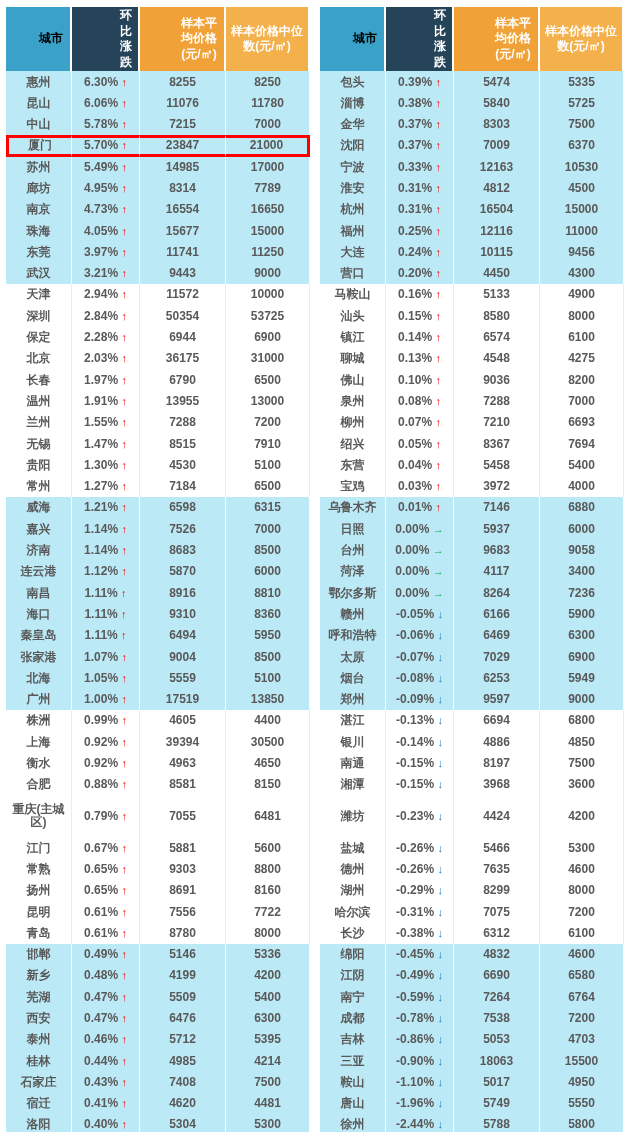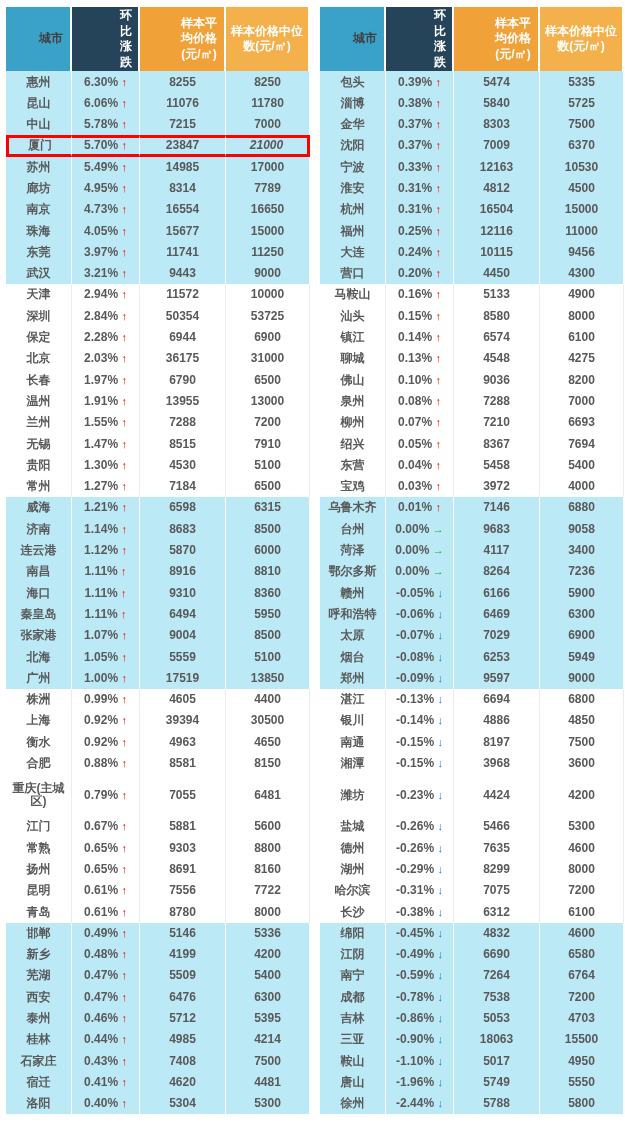--- a/index.html
+++ b/index.html
@@ -16,21 +16,21 @@
   col.c-change{width:68px}
   col.c-avg{width:86px}
   col.c-med{width:84px}
   col.c-gap{width:10px}
   th{
     height:38px;padding:1px 2px;box-sizing:border-box;
     font-size:12px;font-weight:bold;line-height:1.3;
     text-align:center;vertical-align:middle;color:#fff;
     border-right:2px solid #fff;
   }
-  th.th-city{background:var(--header-city-bg,#3AA1C8);color:#404040;padding-left:28px;}
+  th.th-city{background:var(--header-city-bg,#3AA1C8);color:#000000;padding-left:28px;}
   th.th-change{background:var(--header-change-bg,#264459);padding-left:44px;}
   th.th-avg{background:var(--header-avg-bg,#F0A238);padding-left:36px;}
   th.th-med{background:var(--header-med-bg,#F3B04B);margin-left:8px;}
   th.th-gap{background:#fff;border-right:none;}
   td{
     height:21.3px;padding:0 1px;box-sizing:border-box;
     font-size:12px;font-weight:bold;line-height:13px;
     text-align:center;vertical-align:middle;color:var(--text,#595959);
     border-right:1px solid rgba(255,255,255,0.9);
     white-space:nowrap;
@@ -40,21 +40,21 @@
   tr.band1 td{background:#FFFFFF;border-right-color:#ECECEC;}
   td.gap{background:#fff !important;border-right:none !important;}
   tr.tall td{height:42px;}
   .arrow{font-size:11px;font-weight:bold;}
   .dir-up .arrow{color:var(--up,#FF0000);}
   .dir-down .arrow{color:var(--down,#1F7EC9);}
   .dir-flat .arrow{color:var(--flat,#00B050);}
   
   tr.hl-row td.hl{border-top:3px solid var(--highlight,#FF0000);border-bottom:3px solid var(--highlight,#FF0000);}
   tr.hl-row td.hl-first{border-left:3px solid var(--highlight,#FF0000);}
-  tr.hl-row td.hl-last{border-right:3px solid var(--highlight,#FF0000) !important;font-style:italic;}
+  tr.hl-row td.hl-last{border-right:3px solid var(--highlight,#FF0000) !important;}
 </style>
 </head>
 <body>
 
 <table class="price-table">
   <colgroup>
     <col class="c-city">
       <col class="c-change">
       <col class="c-avg">
       <col class="c-med">
@@ -303,20 +303,31 @@
         <td class="change dir-up "><span>1.21% </span><span class="arrow">↑</span></td>
         <td class="avg ">6598</td>
         <td class="med ">6315</td>
         <td class="gap"></td>
         <td class="city ">乌鲁木齐</td>
         <td class="change dir-up "><span>0.01% </span><span class="arrow">↑</span></td>
         <td class="avg ">7146</td>
         <td class="med ">6880</td>
       </tr>
       <tr class="band0">
+        <td class="city ">嘉兴</td>
+        <td class="change dir-up "><span>1.14% </span><span class="arrow">↑</span></td>
+        <td class="avg ">7526</td>
+        <td class="med ">7000</td>
+        <td class="gap"></td>
+        <td class="city ">日照</td>
+        <td class="change dir-flat "><span>0.00% </span><span class="arrow">→</span></td>
+        <td class="avg ">5937</td>
+        <td class="med ">6000</td>
+      </tr>
+      <tr class="band0">
         <td class="city ">济南</td>
         <td class="change dir-up "><span>1.14% </span><span class="arrow">↑</span></td>
         <td class="avg ">8683</td>
         <td class="med ">8500</td>
         <td class="gap"></td>
         <td class="city ">台州</td>
         <td class="change dir-flat "><span>0.00% </span><span class="arrow">→</span></td>
         <td class="avg ">9683</td>
         <td class="med ">9058</td>
       </tr>

